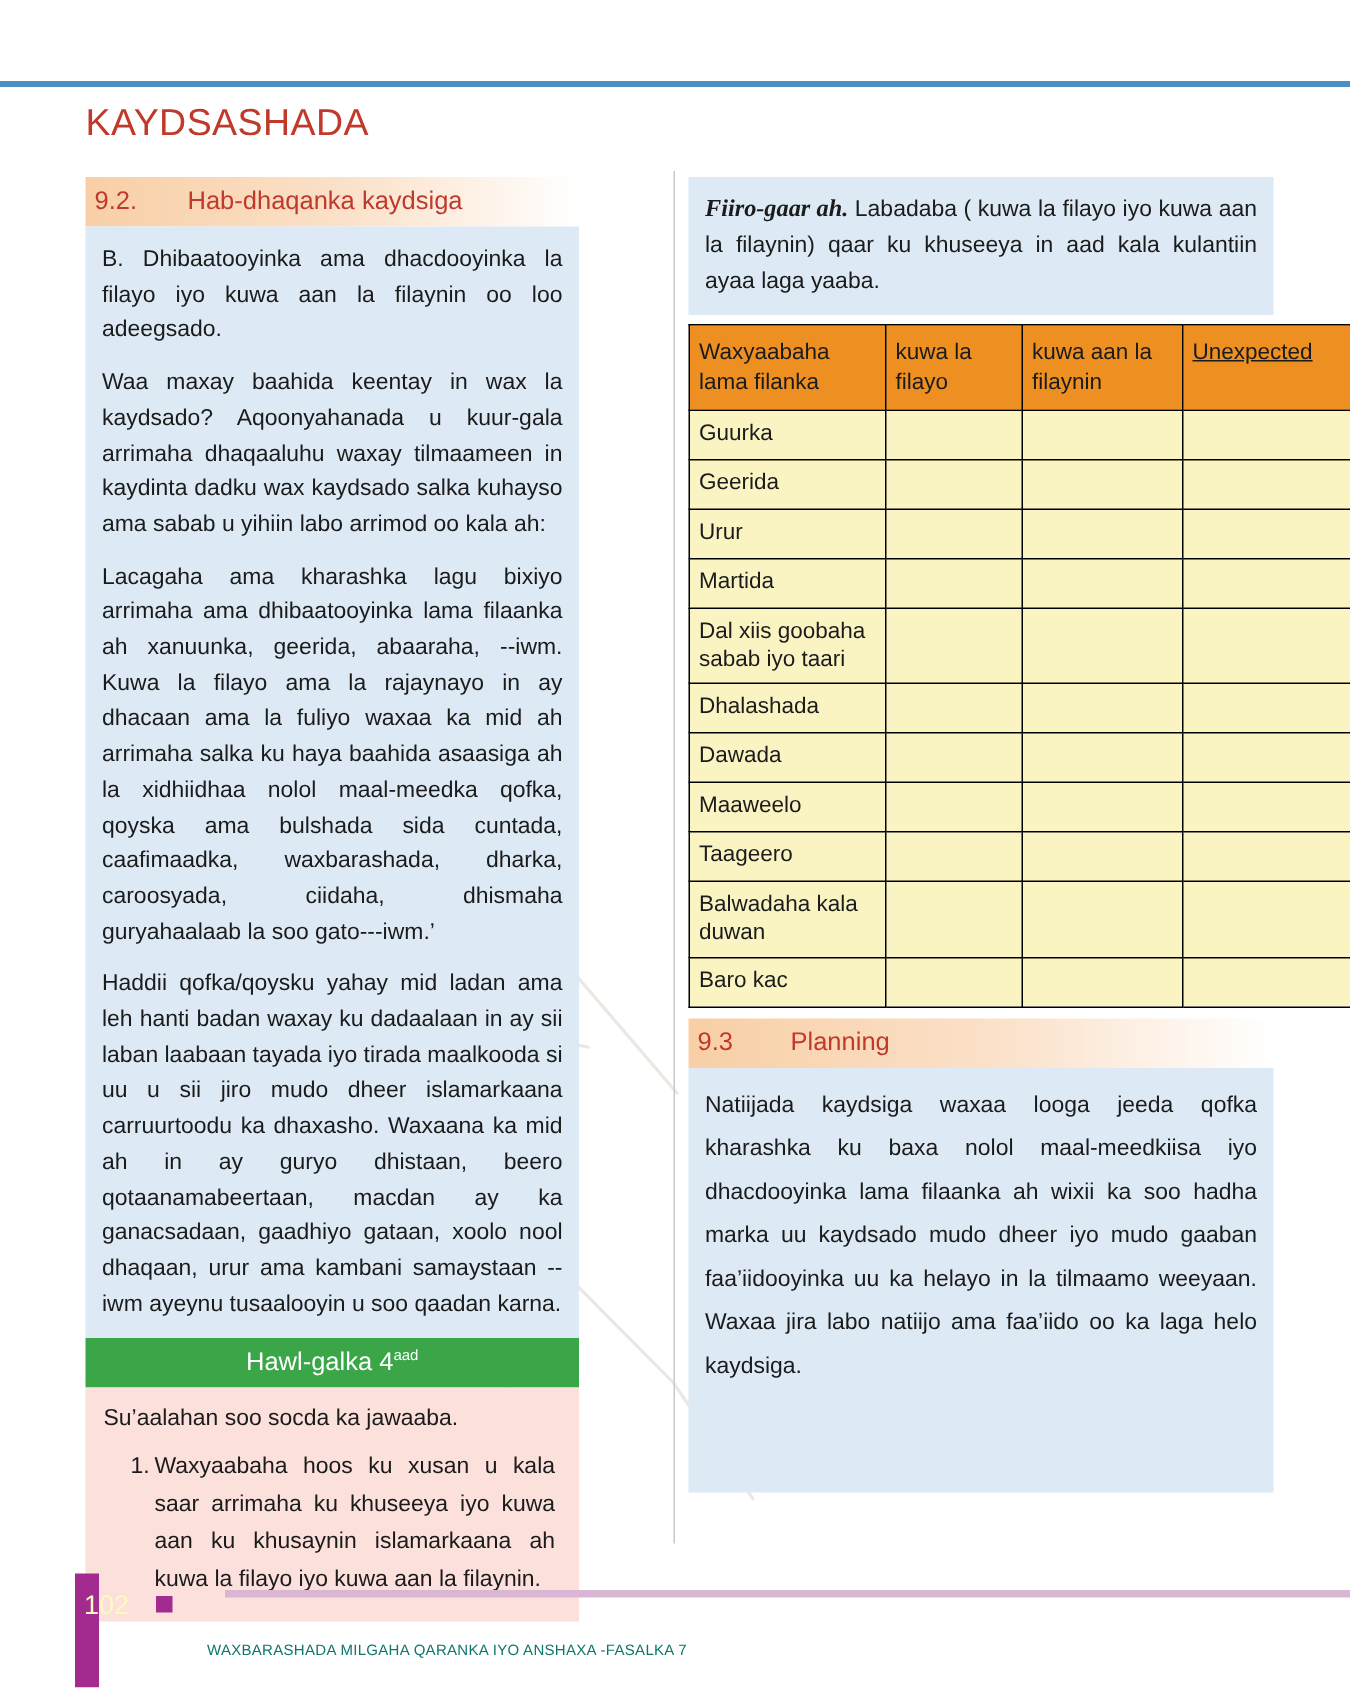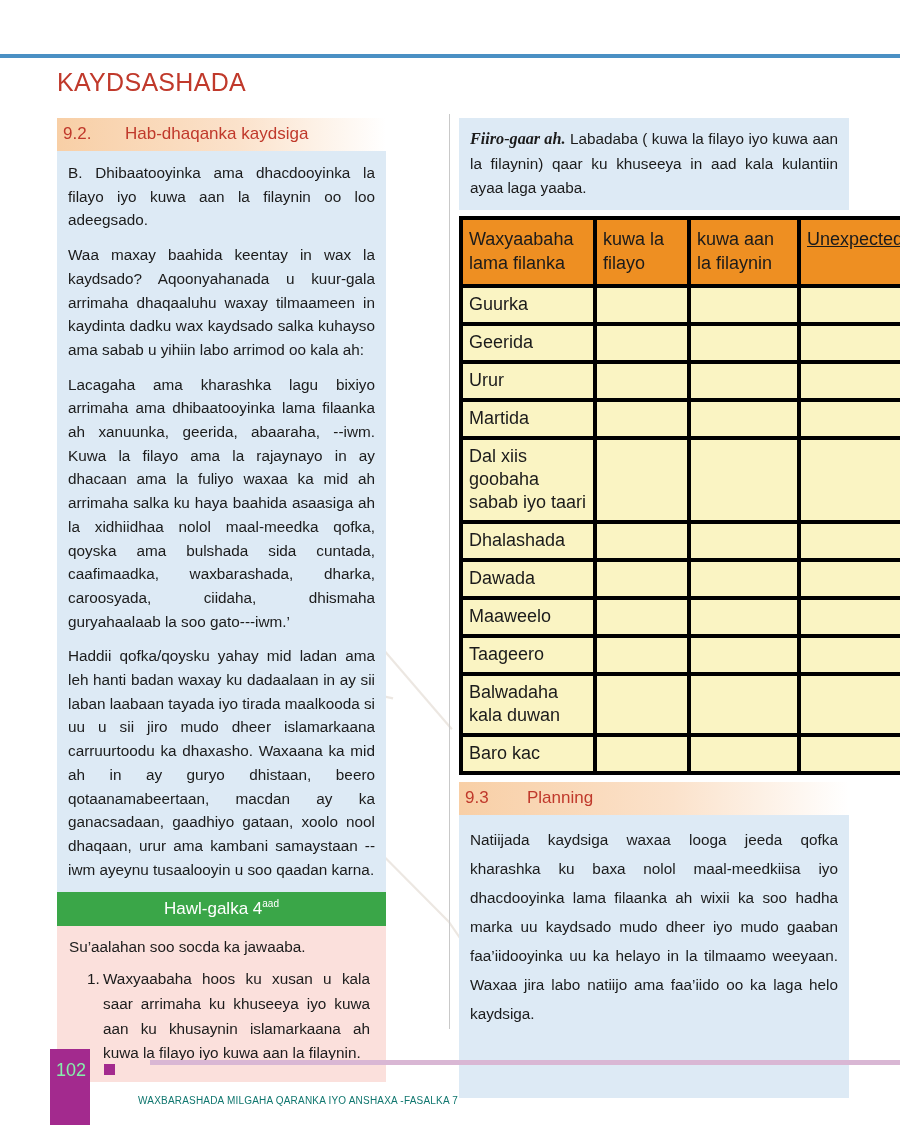--- a/index.html
+++ b/index.html
@@ -178,23 +178,23 @@
   }
 
   
   table.grid {
     border-collapse: collapse;
     width: 390px;
     margin-top: 6px;
     table-layout: fixed;
   }
   table.grid th, table.grid td {
-    border: 4px solid #000000;
+    border: 1px solid #000000;
     padding: 5px 6px 6px 6px;
-    font-size: 18px;
+    font-size: 15px;
     line-height: 1.28;
     color: #1b1b1b;
     vertical-align: top;
     font-weight: normal;
     text-align: left;
   }
   table.grid thead th {
     background: #ee8f22;
     padding-top: 8px;
     padding-bottom: 9px;
@@ -224,24 +224,24 @@
     left: 150px;
     top: 14px;
     width: 750px;
     height: 5px;
     background: #d9b7d4;
   }
   .page-badge {
     position: absolute;
     left: 50px;
     top: 1049px;
-    width: 40px;
+    width: 16px;
     height: 76px;
     background: #a32a8e;
-    color: #86efac;
+    color: #fef9c3;
     font-size: 18px;
     z-index: 5;
   }
   .page-badge span {
     position: absolute;
     left: 6px;
     top: 11px;
   }
   .footer-bullet {
     position: absolute;

